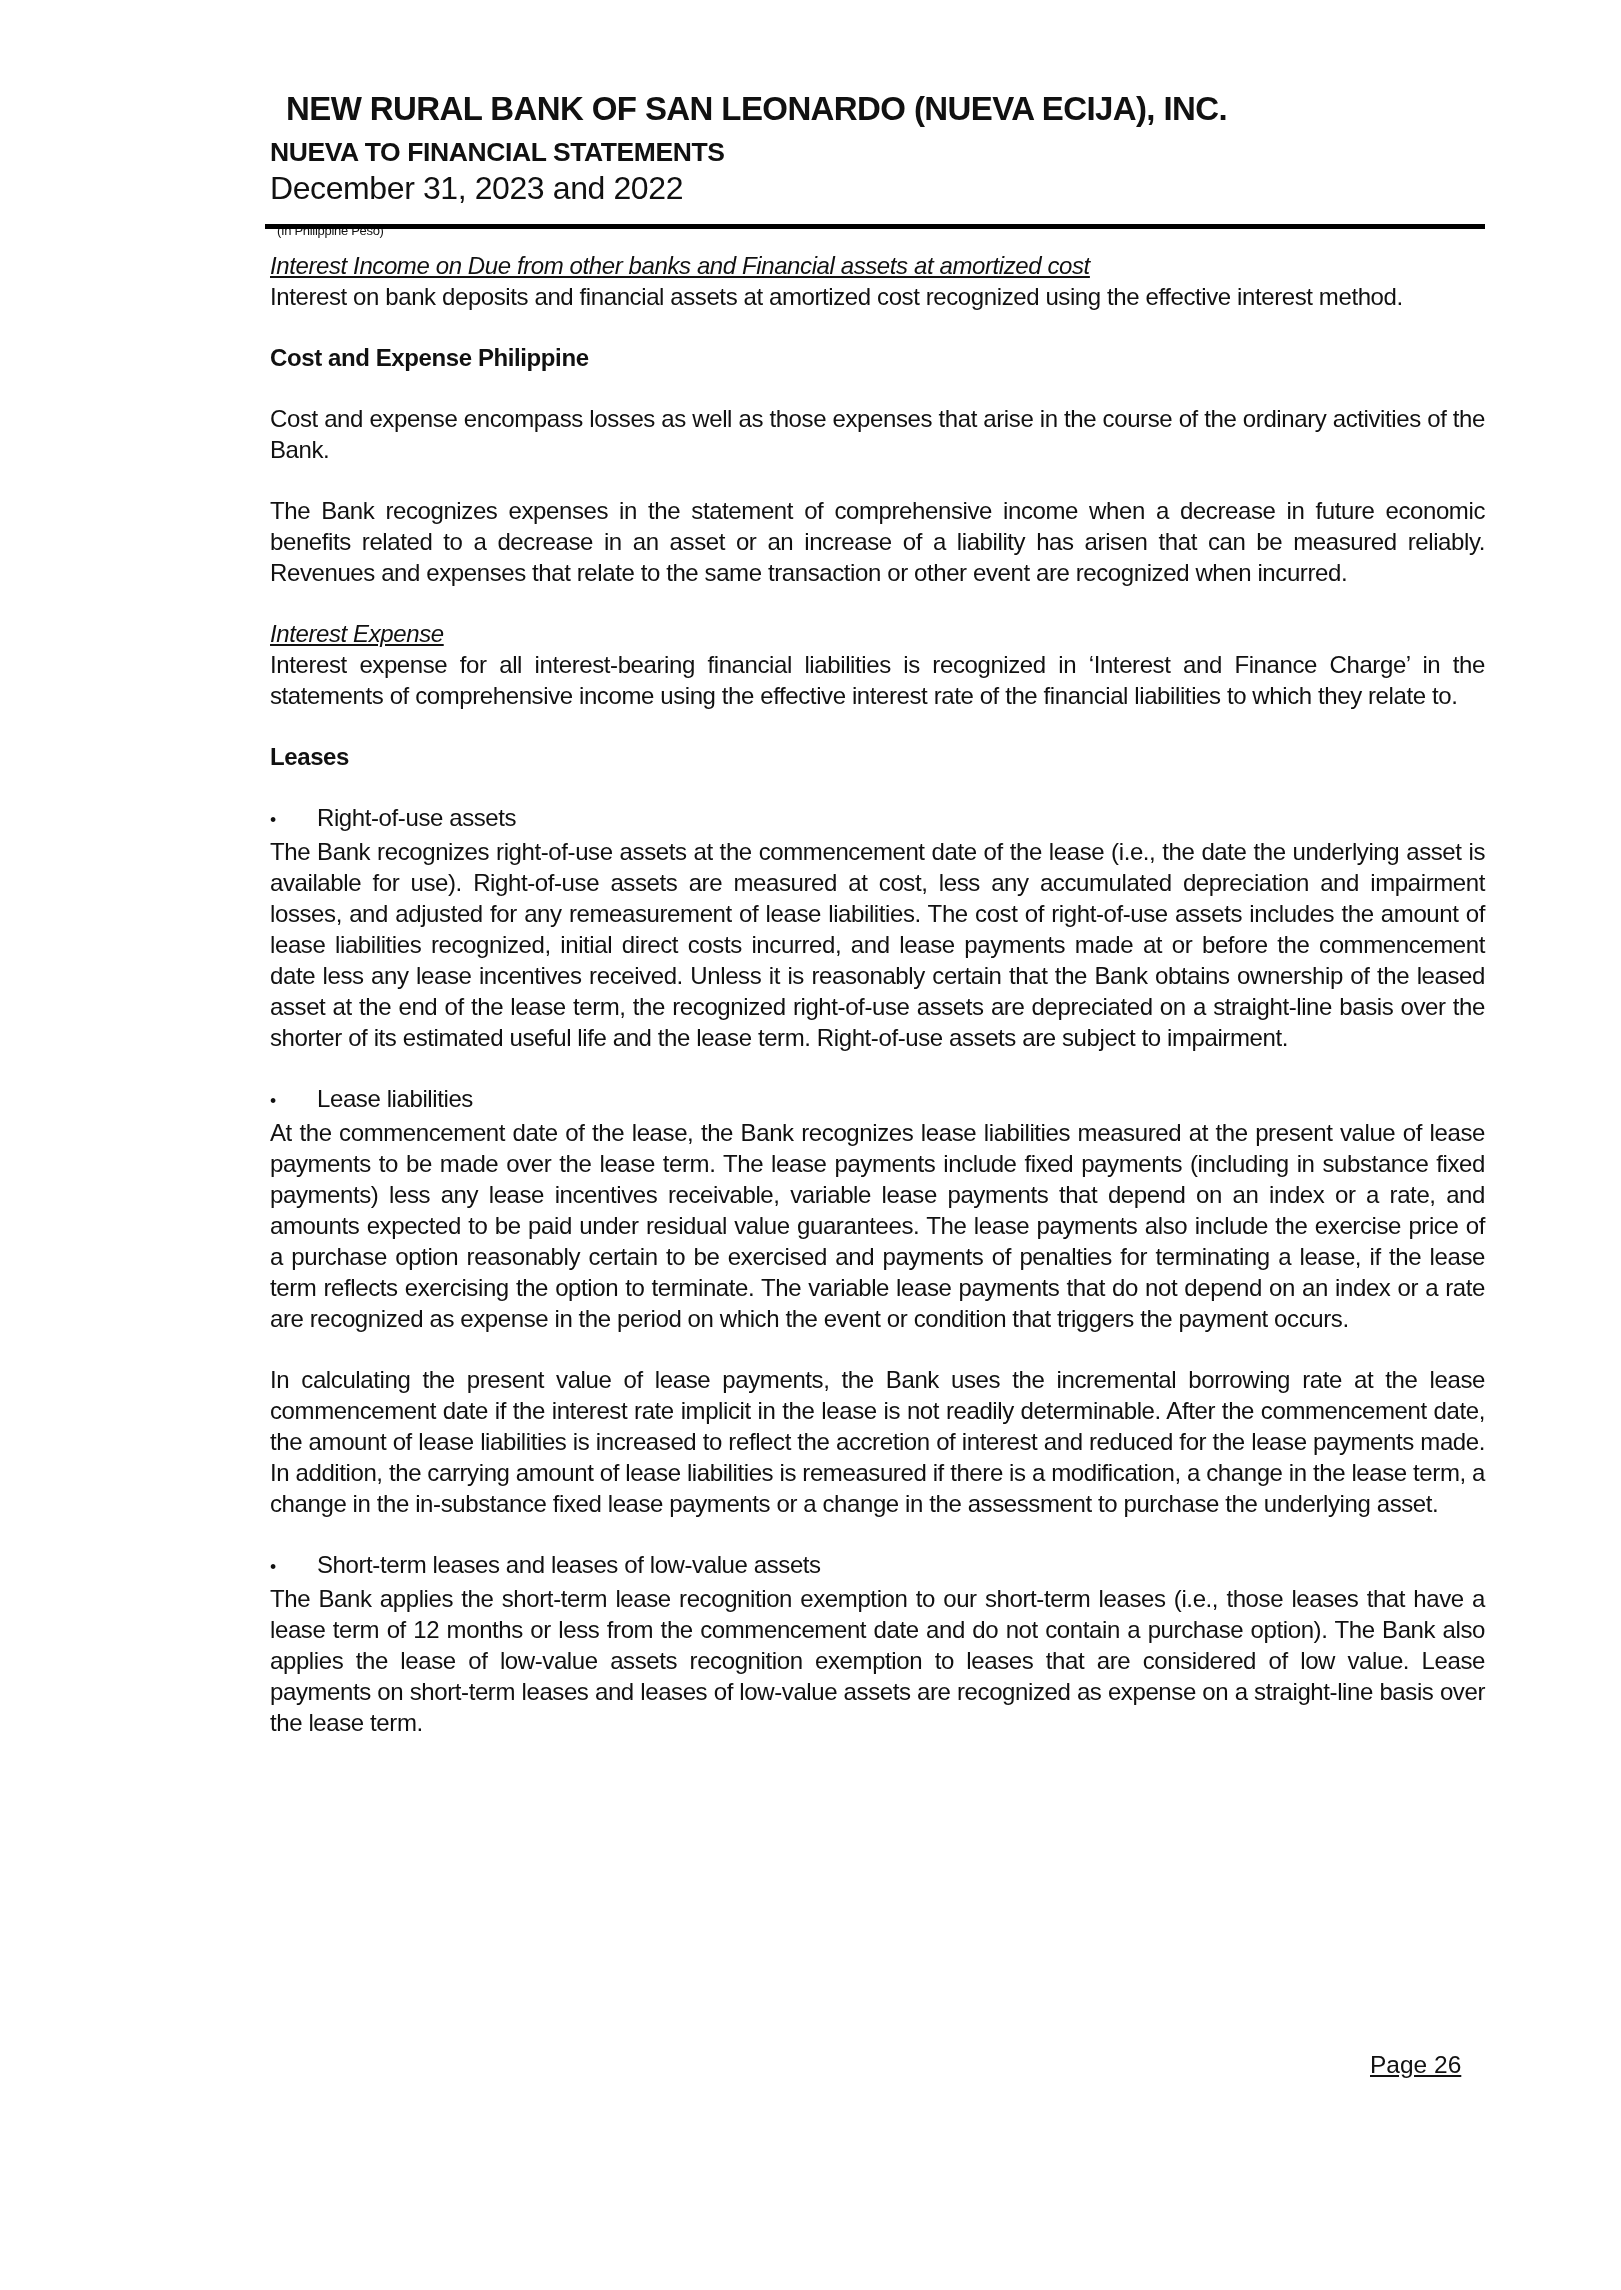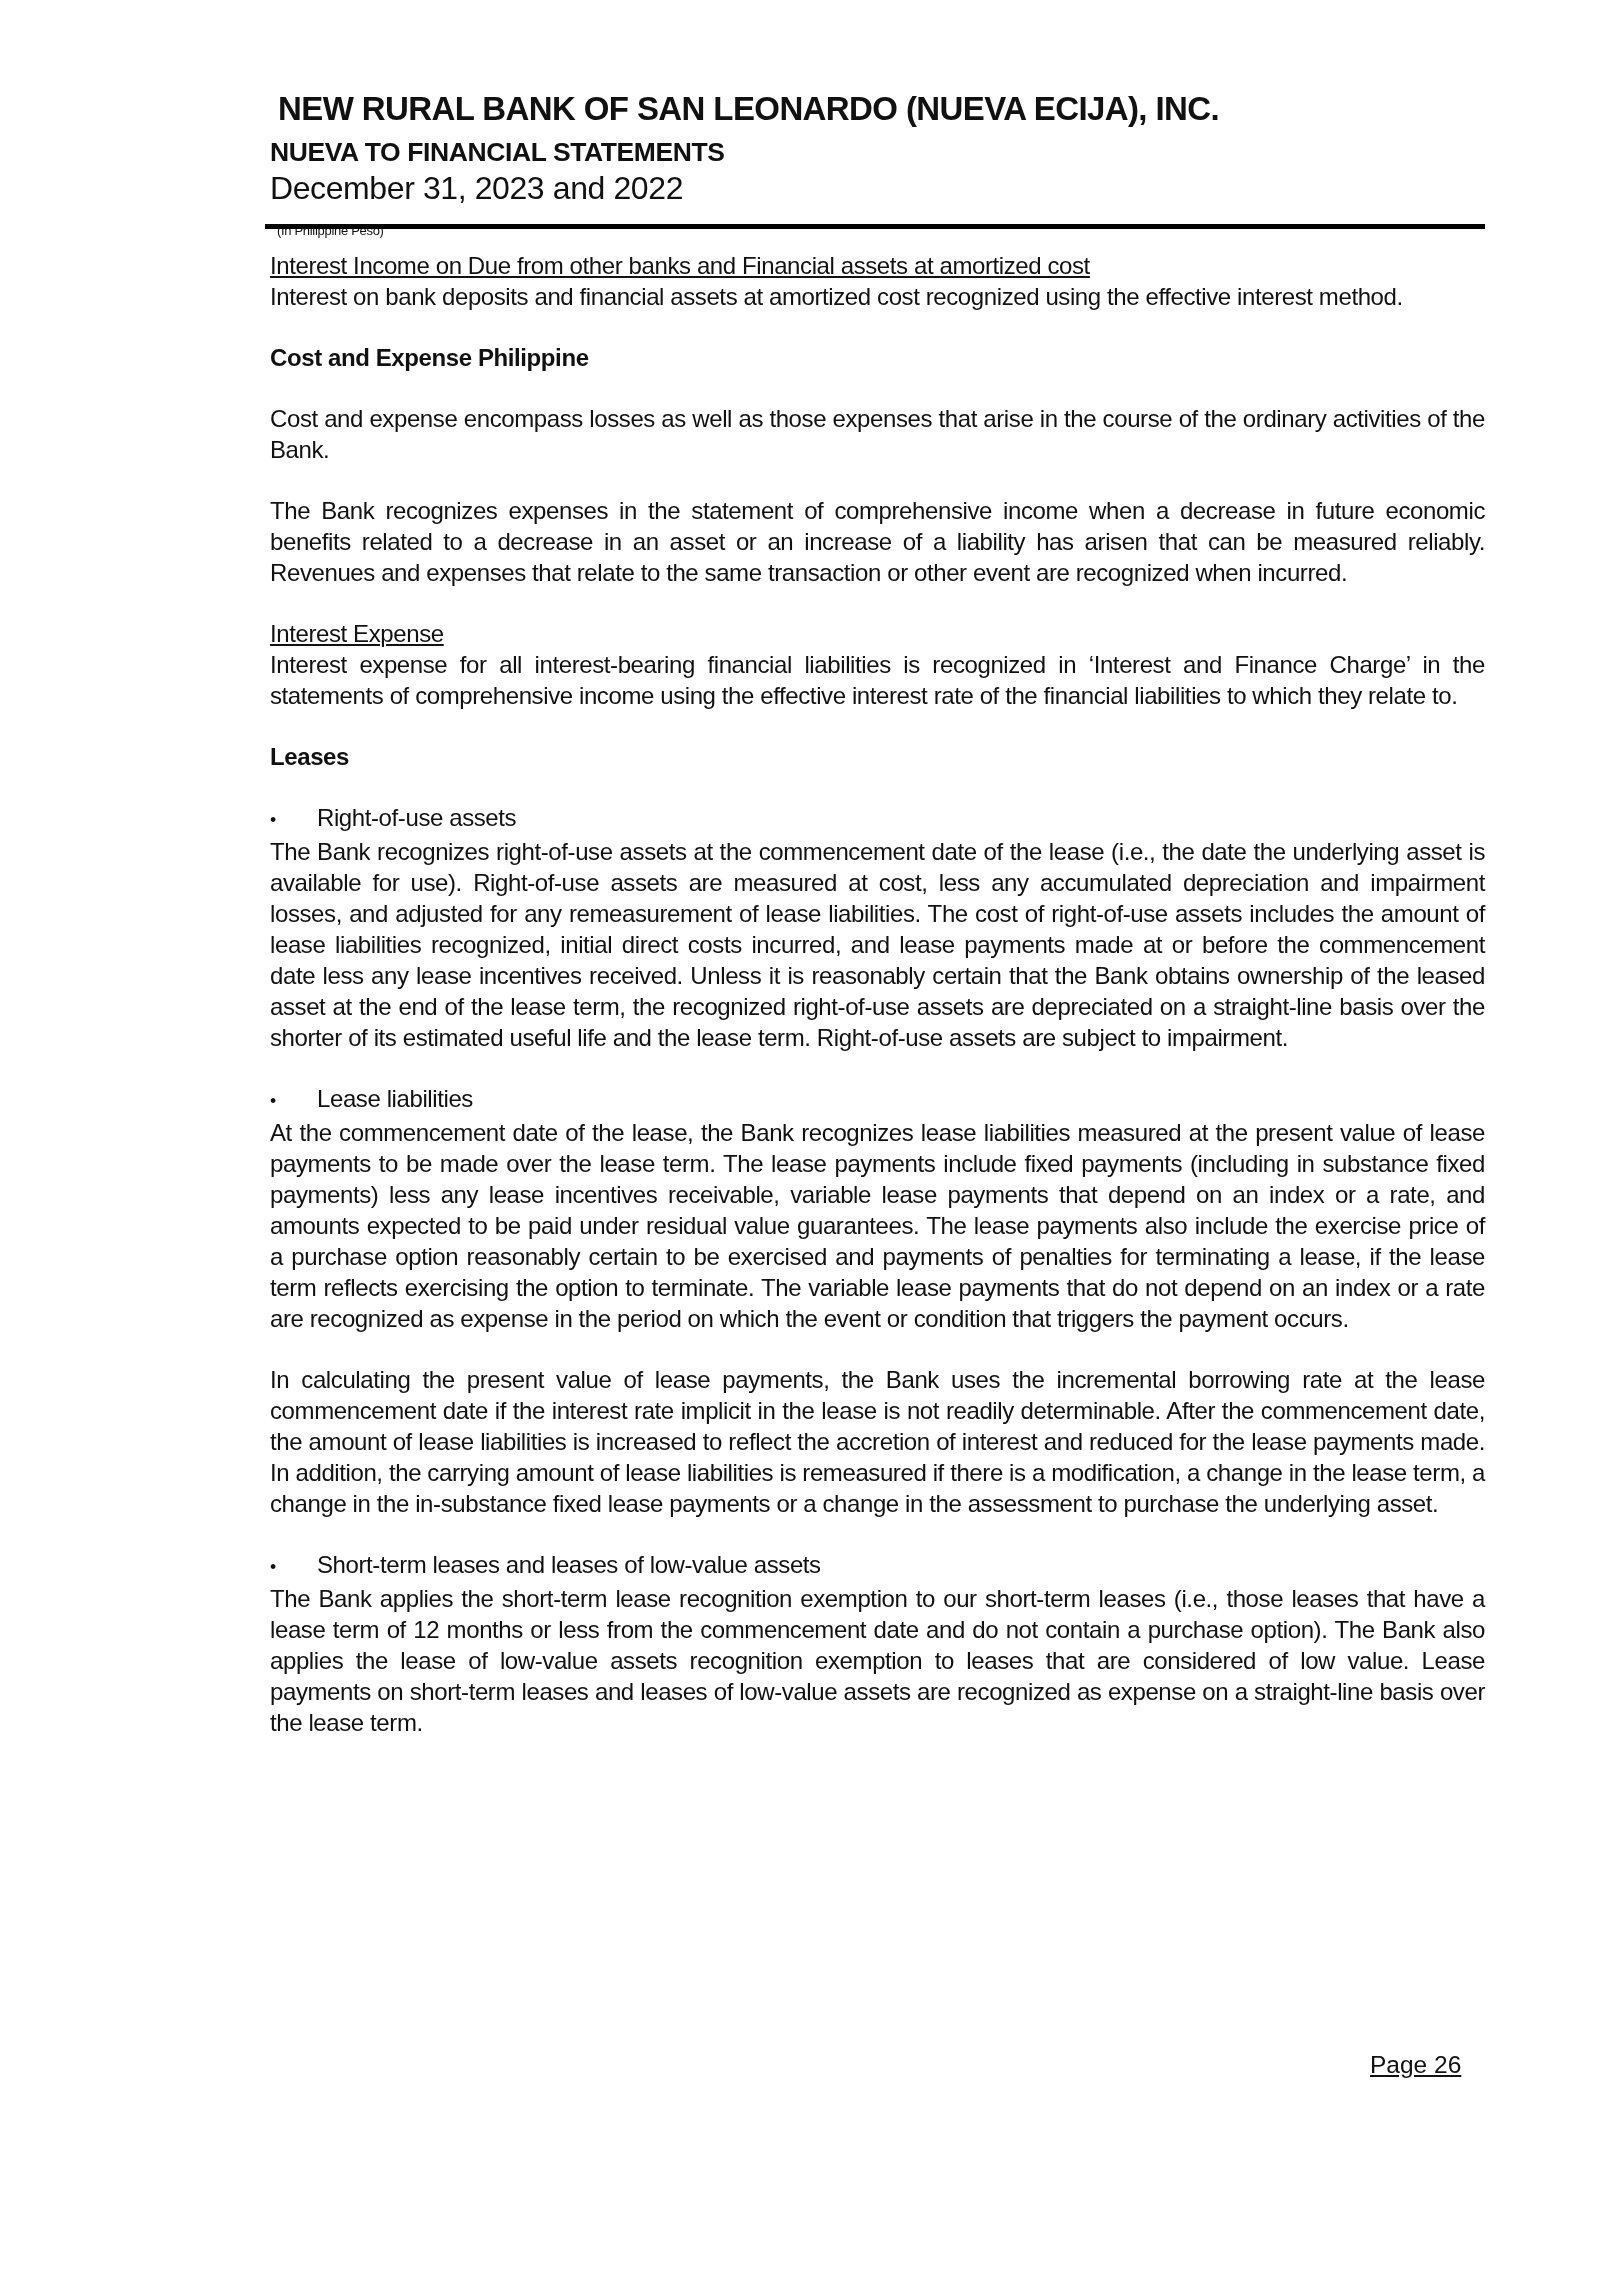--- a/index.html
+++ b/index.html
@@ -1,26 +1,26 @@
 <!DOCTYPE html>
 <html><head>
 <meta charset="utf-8">
 <style>
   html, body { margin: 0; padding: 0; background: #ffffff; }
   body { width: 1621px; height: 2291px; position: relative; overflow: hidden;
          font-family: "Liberation Sans", sans-serif; color: #111; }
   .page { position: absolute; left: 270px; top: 0; width: 1215px; }
-  .hdr-title { position: absolute; left: 8px; top: 90px; font-size: 33px; font-weight: bold; letter-spacing: -0.6px; white-space: nowrap; }
+  .hdr-title { position: absolute; left: 16px; top: 90px; font-size: 33px; font-weight: bold; letter-spacing: -0.6px; white-space: nowrap; }
   .hdr-sub { position: absolute; left: 0; top: 137px; font-size: 26.5px; font-weight: bold; letter-spacing: -0.4px; white-space: nowrap; }
   .hdr-date { position: absolute; left: 0; top: 170px; font-size: 32px; letter-spacing: -0.4px; white-space: nowrap; }
   .hdr-unit { position: absolute; left: 6.9px; top: 203px; font-size: 13px; letter-spacing: -0.3px; white-space: nowrap; margin-top: 20px; }
   .rule { position: absolute; left: -4.9px; top: 224px; width: 1220px; height: 4.9px; background: #000; }
   .body { position: absolute; left: 0; top: 250px; width: 1215px; font-size: 24px; line-height: 31px; letter-spacing: -0.4px; }
   .body p { margin: 0; text-align: justify; }
-  .sub-ul { text-decoration: underline; margin: 0; }
+  .sub-ul { font-style: italic; text-decoration: underline; margin: 0; }
   .heading { font-weight: bold; margin: 0; }
   .gap { height: 30px; }
   .bullet { display: flex; align-items: baseline; margin: 0; }
   .bullet .dot { width: 47px; font-size: 17.6px; }
   .page-no { position: absolute; left: 1100px; top: 2051px; font-size: 24.5px; white-space: nowrap; text-decoration: underline; }
 </style>
 </head>
 <body>
 
 <div class="page">

